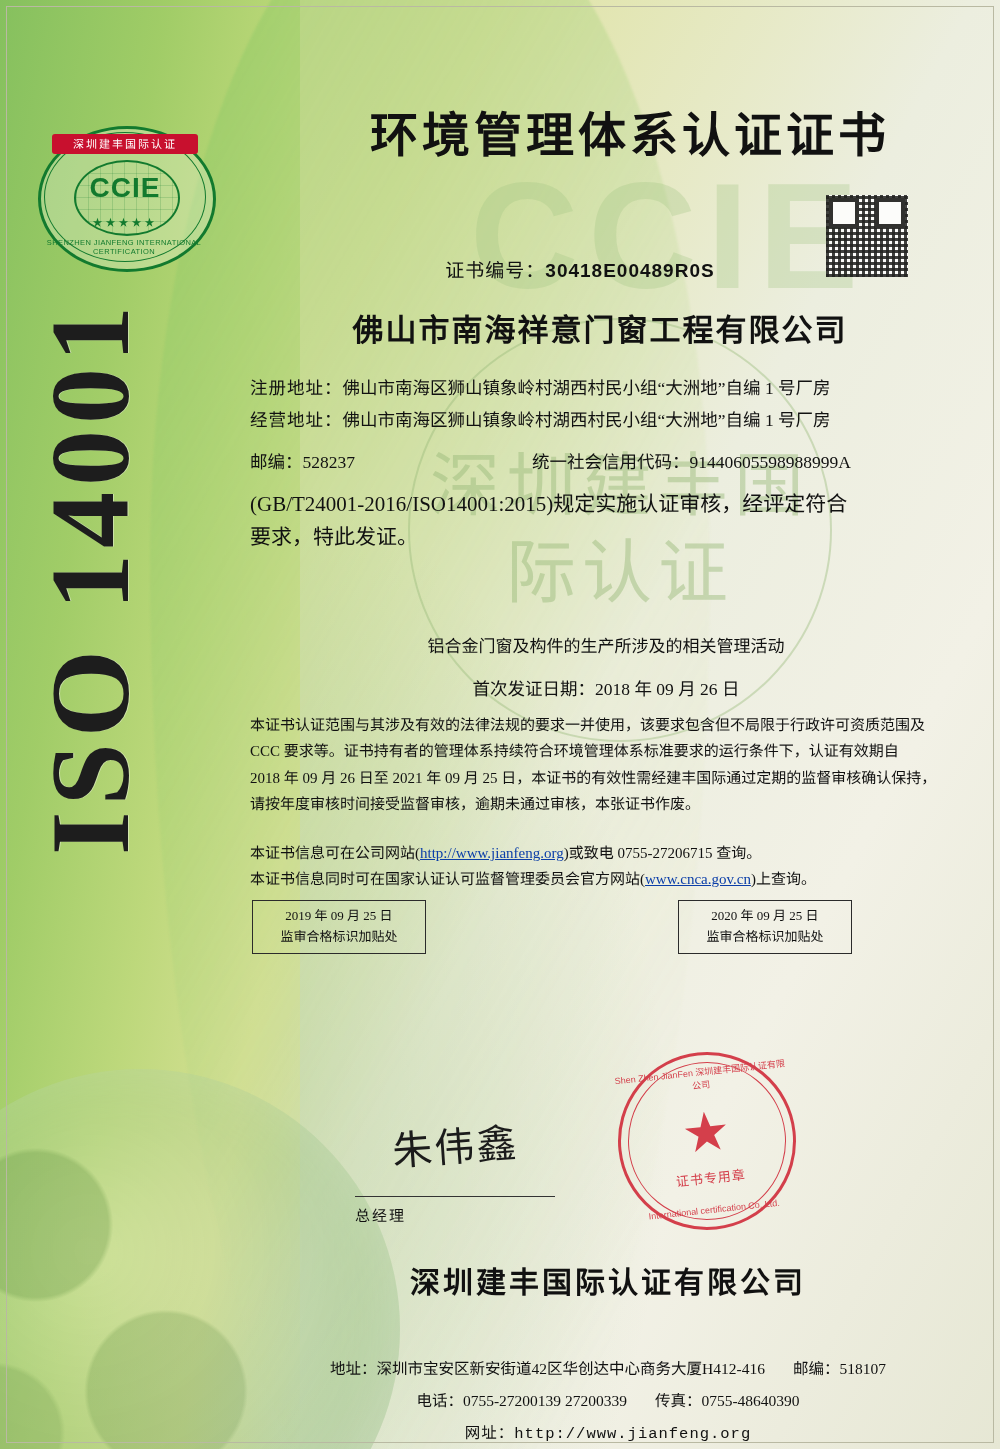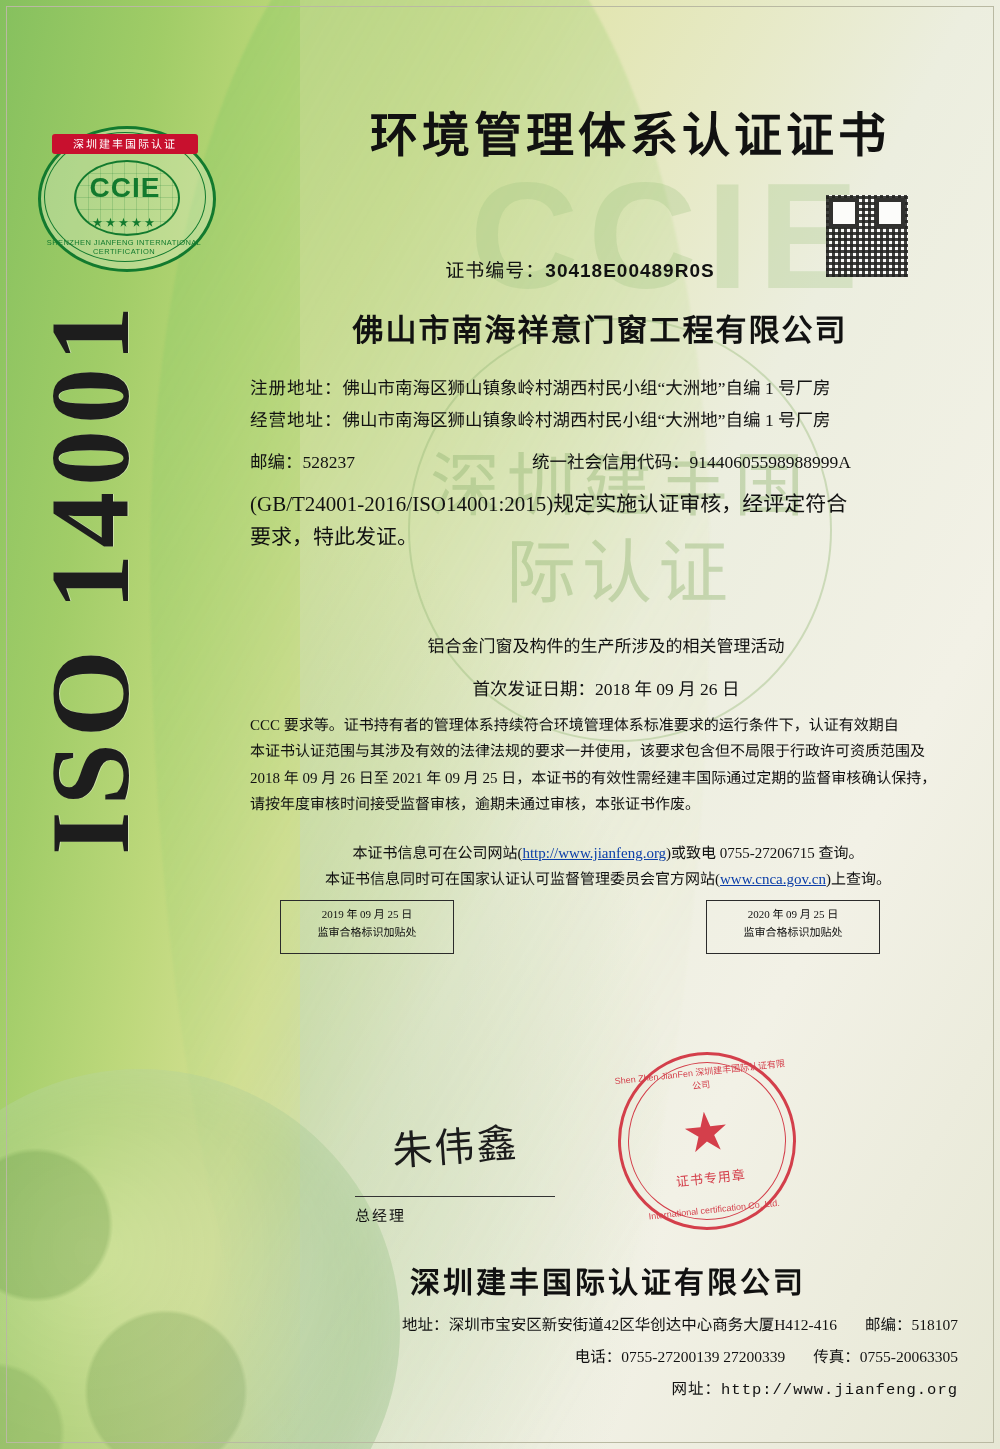--- a/index.html
+++ b/index.html
@@ -150,26 +150,26 @@
     position:absolute;left:250px;top:632px;width:712px;text-align:center;font-size:17px;color:#111;
   }
   .firstdate{
     position:absolute;left:250px;top:675px;width:712px;text-align:center;font-size:17.5px;color:#111;
   }
   .note{
     position:absolute;left:250px;top:712px;width:716px;font-size:15px;line-height:1.75;color:#111;text-align:justify;
   }
   .note .ln{display:block;}
   .links{
-    position:absolute;left:250px;top:840px;width:716px;font-size:15px;line-height:1.75;color:#111;text-align:center;
+    position:absolute;left:250px;top:840px;width:716px;font-size:15px;line-height:1.75;color:#111;
   }
   .links a{color:#0b3ea8;text-decoration:underline;}
   .box{
     position:absolute;width:172px;height:48px;border:1px solid #2b2b2b;
-    text-align:center;font-size:11px;line-height:1.65;padding-top:4px;color:#111;margin-left:28px;
+    text-align:center;font-size:13px;line-height:1.65;padding-top:4px;color:#111;
   }
   .box1{left:252px;top:900px;}
   .box2{left:678px;top:900px;}
   
   .sig{
     position:absolute;left:345px;top:1115px;width:220px;text-align:center;
     font-size:40px;color:#1b1b1b;font-family:"Liberation Serif",serif;
     transform:rotate(-4deg);
     letter-spacing:2px;
   }
@@ -196,21 +196,21 @@
   .stamp .ring-txt2{
     position:absolute;left:0;bottom:12px;width:100%;text-align:center;font-size:9px;color:#cf2131;
     font-family:"Liberation Sans",sans-serif;
   }
   
   .footer-org{
     position:absolute;left:250px;top:1258px;width:716px;text-align:center;
     font-size:30px;font-weight:bold;letter-spacing:3px;color:#111;
   }
   .footer-line{
-    position:absolute;left:242px;width:716px;text-align:right;font-size:15.5px;color:#111;
+    position:absolute;left:250px;width:716px;text-align:center;font-size:15.5px;color:#111;margin-top:44px;
   }
   .f1{top:1312px;}
   .f2{top:1344px;}
   .f3{top:1376px;font-family:Liberation Mono, monospace;letter-spacing:1px;}
   .sp{display:inline-block;width:28px;}
 </style>
 </head>
 <body>
 
 <div class="cert">
@@ -265,22 +265,22 @@
     <div>(GB/T24001-2016/ISO14001:2015)规定实施认证审核，经评定符合</div>
     <div>要求，特此发证。</div>
   </div>
 
   <div class="scope-body">铝合金门窗及构件的生产所涉及的相关管理活动</div>
   <div class="firstdate">
     <span>首次发证日期：</span><span>2018 年 09 月 26 日</span>
   </div>
 
   <div class="note">
+    <span class="ln">本证书认证范围与其涉及有效的法律法规的要求一并使用，该要求包含但不局限于行政许可资质范围及</span>
     <span class="ln">CCC 要求等。证书持有者的管理体系持续符合环境管理体系标准要求的运行条件下，认证有效期自</span>
-    <span class="ln">本证书认证范围与其涉及有效的法律法规的要求一并使用，该要求包含但不局限于行政许可资质范围及</span>
     <span class="ln">2018 年 09 月 26 日至 2021 年 09 月 25 日，本证书的有效性需经建丰国际通过定期的监督审核确认保持，</span>
     <span class="ln">请按年度审核时间接受监督审核，逾期未通过审核，本张证书作废。</span>
   </div>
 
   <div class="links">
     <div>
       <span>本证书信息可在公司网站(</span><a href="#">http://www.jianfeng.org</a><span>)或致电 0755-27206715 查询。</span>
     </div>
     <div>
       <span>本证书信息同时可在国家认证认可监督管理委员会官方网站(</span><a href="#">www.cnca.gov.cn</a><span>)上查询。</span>
@@ -306,19 +306,19 @@
     <div class="star">★</div>
     <div class="txt">证书专用章</div>
     <div class="ring-txt2">International certification Co.,Ltd.</div>
   </div>
 
   <div class="footer-org">深圳建丰国际认证有限公司</div>
   <div class="footer-line f1">
     <span>地址：</span><span>深圳市宝安区新安街道42区华创达中心商务大厦H412-416</span><span class="sp"></span><span>邮编：</span><span>518107</span>
   </div>
   <div class="footer-line f2">
-    <span>电话：</span><span>0755-27200139   27200339</span><span class="sp"></span><span>传真：</span><span>0755-20063305</span>
+    <span>电话：</span><span>0755-27200139   27200339</span><span class="sp"></span><span>传真：</span><span>0755-48640390</span>
   </div>
   <div class="footer-line f3">
     <span>网址：</span><span>http://www.jianfeng.org</span>
   </div>
 
 </div>
 
 </body></html>

